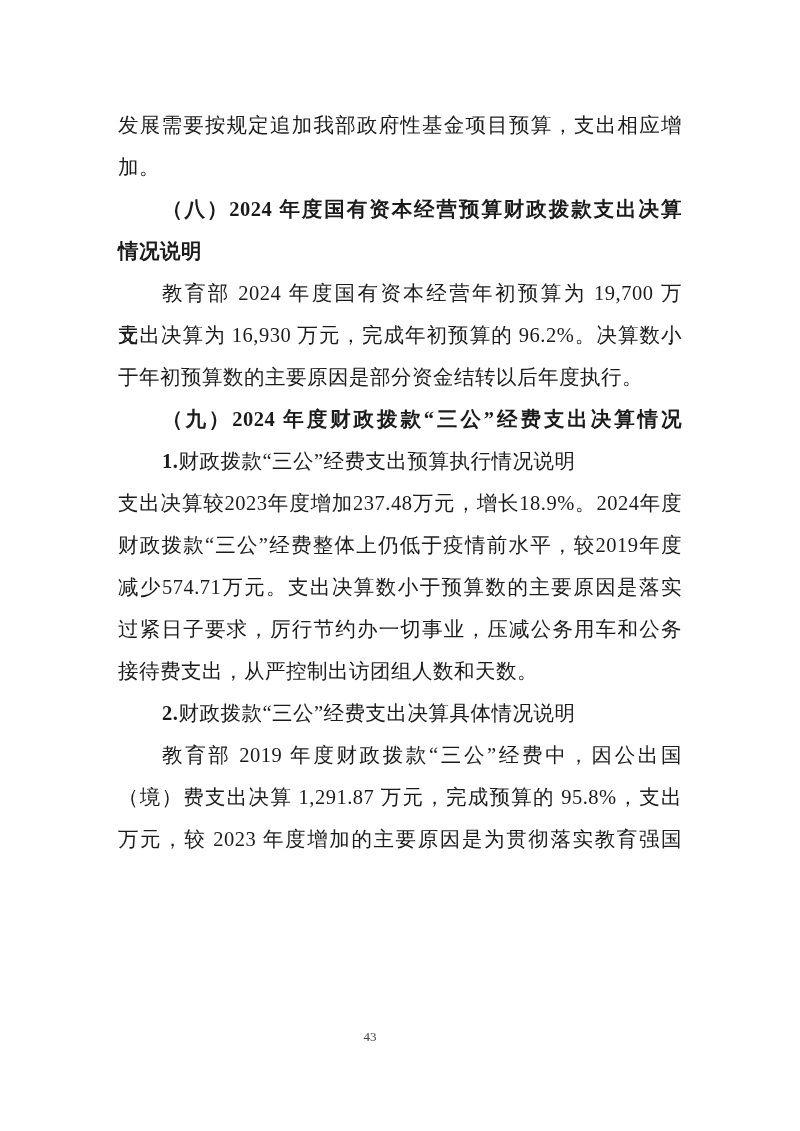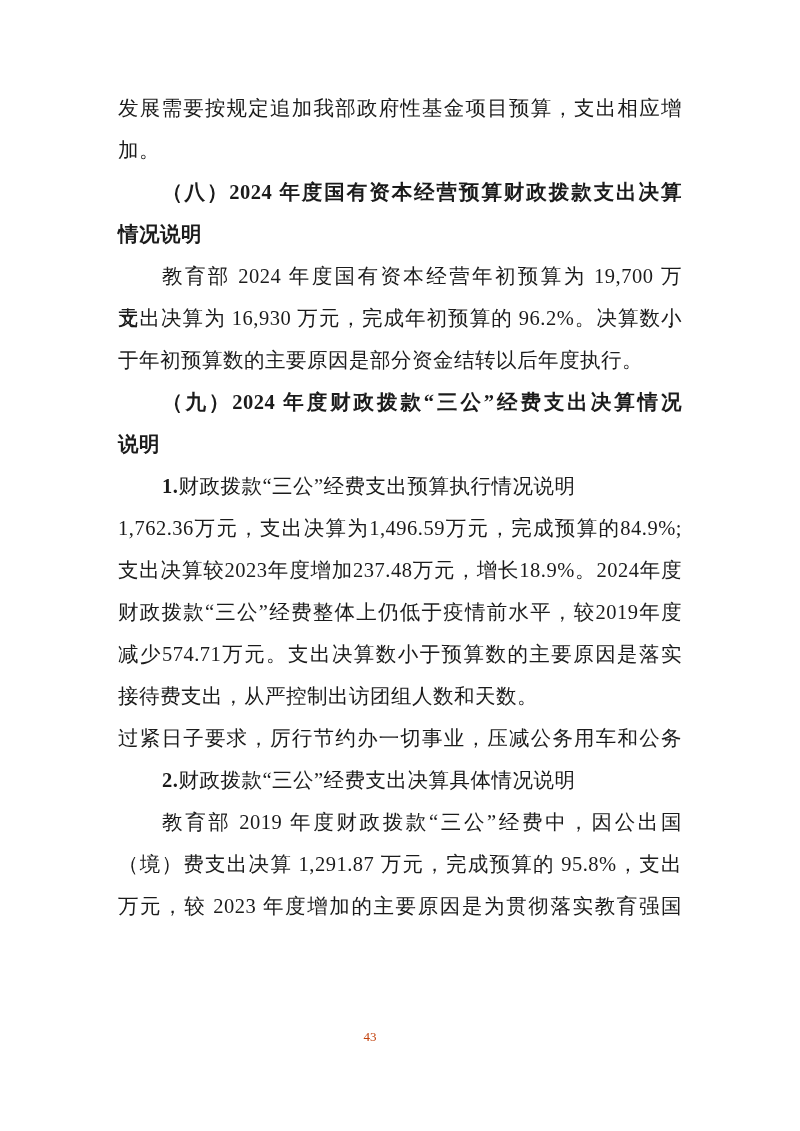--- a/index.html
+++ b/index.html
@@ -17,21 +17,21 @@
   .page {
     position: absolute;
     left: 0; top: 0;
     width: 800px;
     height: 1131px;
     background: #ffffff;
   }
   .text-block {
     position: absolute;
     left: 118px;
-    top: 87px;
+    top: 104px;
     width: 564px;
     color: #1b1b1b;
   }
   .line {
     height: 42px;
     line-height: 42px;
     font-size: 20.5px;
     letter-spacing: 0.5px;
     text-align: justify;
     text-align-last: left;
@@ -51,21 +51,21 @@
   .num-bold {
     font-weight: 700;
   }
   .footer-pagenum {
     position: absolute;
     left: 0;
     top: 1026px;
     width: 740px;
     text-align: center;
     font-size: 13px;
-    color: #c2410c;
+    color: #404040;
     line-height: 22px;
   }
 </style>
 </head>
 <body>
 
 <div class="page">
 
   <div class="text-block">
 
@@ -73,30 +73,28 @@
     <div class="line">加。</div>
 
     <div class="line full indent heading">（八）2024 年度国有资本经营预算财政拨款支出决算</div>
     <div class="line heading">情况说明</div>
 
     <div class="line full indent">教育部 2024 年度国有资本经营年初预算为 19,700 万元，</div>
     <div class="line full">支出决算为 16,930 万元，完成年初预算的 96.2%。决算数小</div>
     <div class="line">于年初预算数的主要原因是部分资金结转以后年度执行。</div>
 
     <div class="line full indent heading">（九）2024 年度财政拨款“三公”经费支出决算情况</div>
-    <div class="line heading">说明</div>
 
     <div class="line indent"><span class="num-bold">1.</span><span>财政拨款“三公”经费支出预算执行情况说明</span></div>
 
-    <div class="line full">1,762.36万元，支出决算为1,496.59万元，完成预算的84.9%;</div>
     <div class="line full">支出决算较2023年度增加237.48万元，增长18.9%。2024年度</div>
     <div class="line full">财政拨款“三公”经费整体上仍低于疫情前水平，较2019年度</div>
     <div class="line full">减少574.71万元。支出决算数小于预算数的主要原因是落实</div>
+    <div class="line full">过紧日子要求，厉行节约办一切事业，压减公务用车和公务</div>
     <div class="line">接待费支出，从严控制出访团组人数和天数。</div>
-    <div class="line full">过紧日子要求，厉行节约办一切事业，压减公务用车和公务</div>
 
     <div class="line indent"><span class="num-bold">2.</span><span>财政拨款“三公”经费支出决算具体情况说明</span></div>
 
     <div class="line full indent">教育部 2019 年度财政拨款“三公”经费中，因公出国</div>
     <div class="line full">（境）费支出决算 1,291.87 万元，完成预算的 95.8%，支出</div>
     <div class="line full">万元，较 2023 年度增加的主要原因是为贯彻落实教育强国</div>
 
   </div>
 
   <div class="footer-pagenum">43</div>

